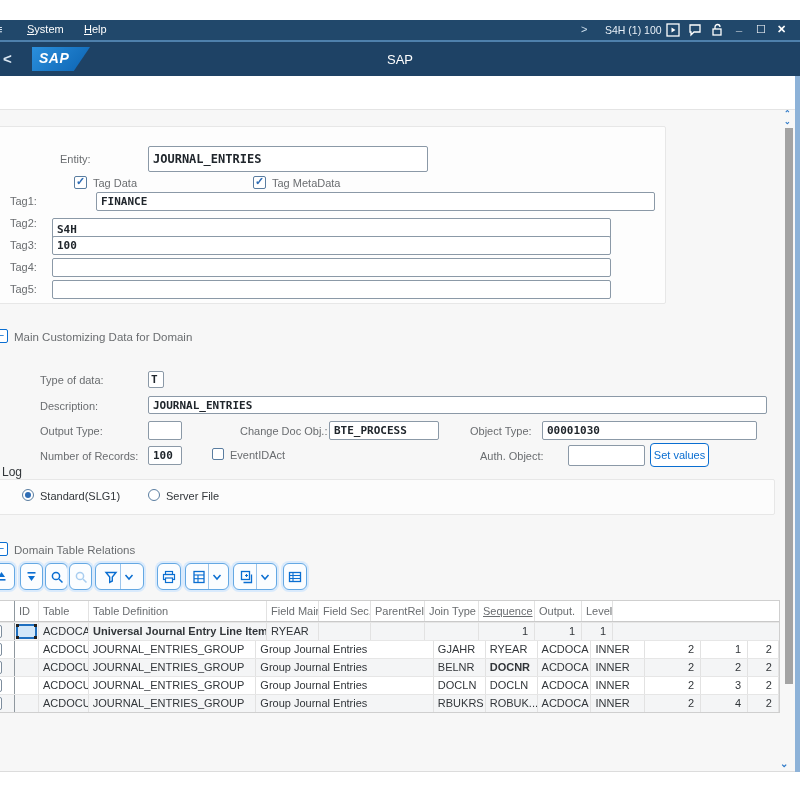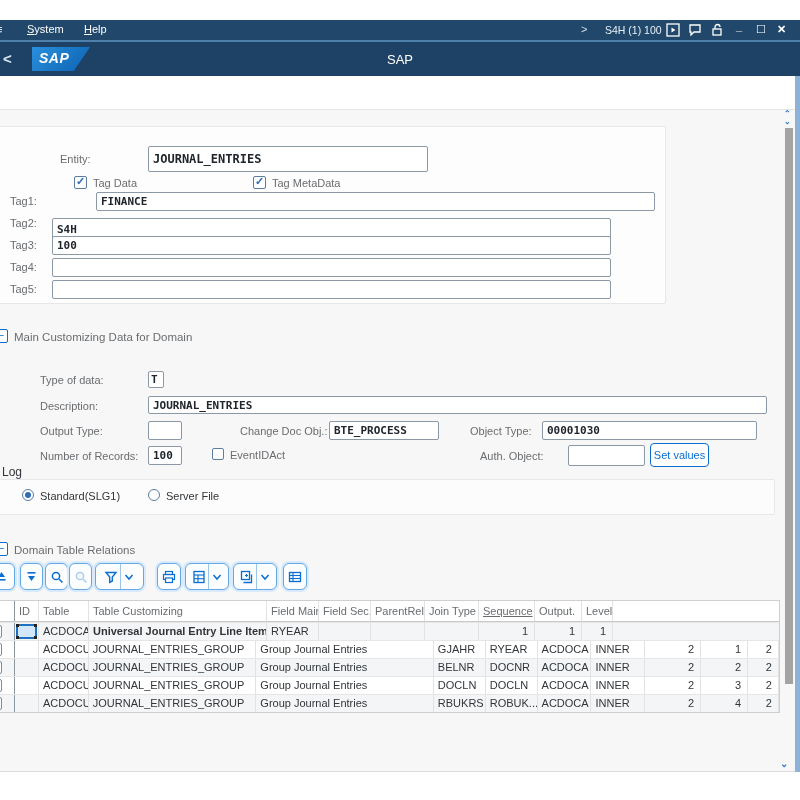--- a/index.html
+++ b/index.html
@@ -312,21 +312,21 @@
       <line x1="1.5" y1="8.5" x2="12.5" y2="8.5" stroke="#0a6ed1" stroke-width="1.1"></line>
       <line x1="5" y1="2.5" x2="5" y2="11.5" stroke="#0a6ed1" stroke-width="1.1"></line>
     </svg>
   </div>
 
   <div class="tbl" id="relations-table">
       <div class="tr head">
         <div class="td cbcol" style="width: 22px;"></div>
         <div class="td" style="width: 24px;">ID</div>
         <div class="td" style="width: 50px;">Table</div>
-        <div class="td" style="width: 178px;">Table Customizing</div>
+        <div class="td" style="width: 178px;">Table Definition</div>
         <div class="td" style="width: 52px;">Field Main</div>
         <div class="td" style="width: 52px;">Field Sec.</div>
         <div class="td" style="width: 54px;">ParentRel</div>
         <div class="td" style="width: 54px;">Join Type</div>
         <div class="td num" style="width: 56px; text-decoration: underline;">Sequence</div>
         <div class="td num" style="width: 47px;">Output.</div>
         <div class="td num" style="width: 31px;">Level</div>
       </div>
       <div class="tr zebra">
         <div class="td cbcol" style="width: 22px;">
@@ -368,21 +368,21 @@
       </div>
       <div class="tr zebra">
         <div class="td cbcol" style="width: 22px;">
           <span class="row-cb"></span>
         </div>
         <div class="td" style="width: 24px;"></div>
         <div class="td" style="width: 50px;">ACDOCU</div>
         <div class="td" style="width: 168px;">JOURNAL_ENTRIES_GROUP</div>
         <div class="td" style="width: 178px;">Group Journal Entries</div>
         <div class="td" style="width: 52px;">BELNR</div>
-        <div class="td" style="width: 52px;">DOCNR</div>
+        <div class="td" style="width: 52px; font-weight: bold;">DOCNR</div>
         <div class="td" style="width: 54px;">ACDOCA</div>
         <div class="td" style="width: 54px;">INNER</div>
         <div class="td num" style="width: 56px;">2</div>
         <div class="td num" style="width: 47px;">2</div>
         <div class="td num" style="width: 31px;">2</div>
       </div>
       <div class="tr">
         <div class="td cbcol" style="width: 22px;">
           <span class="row-cb"></span>
         </div>

